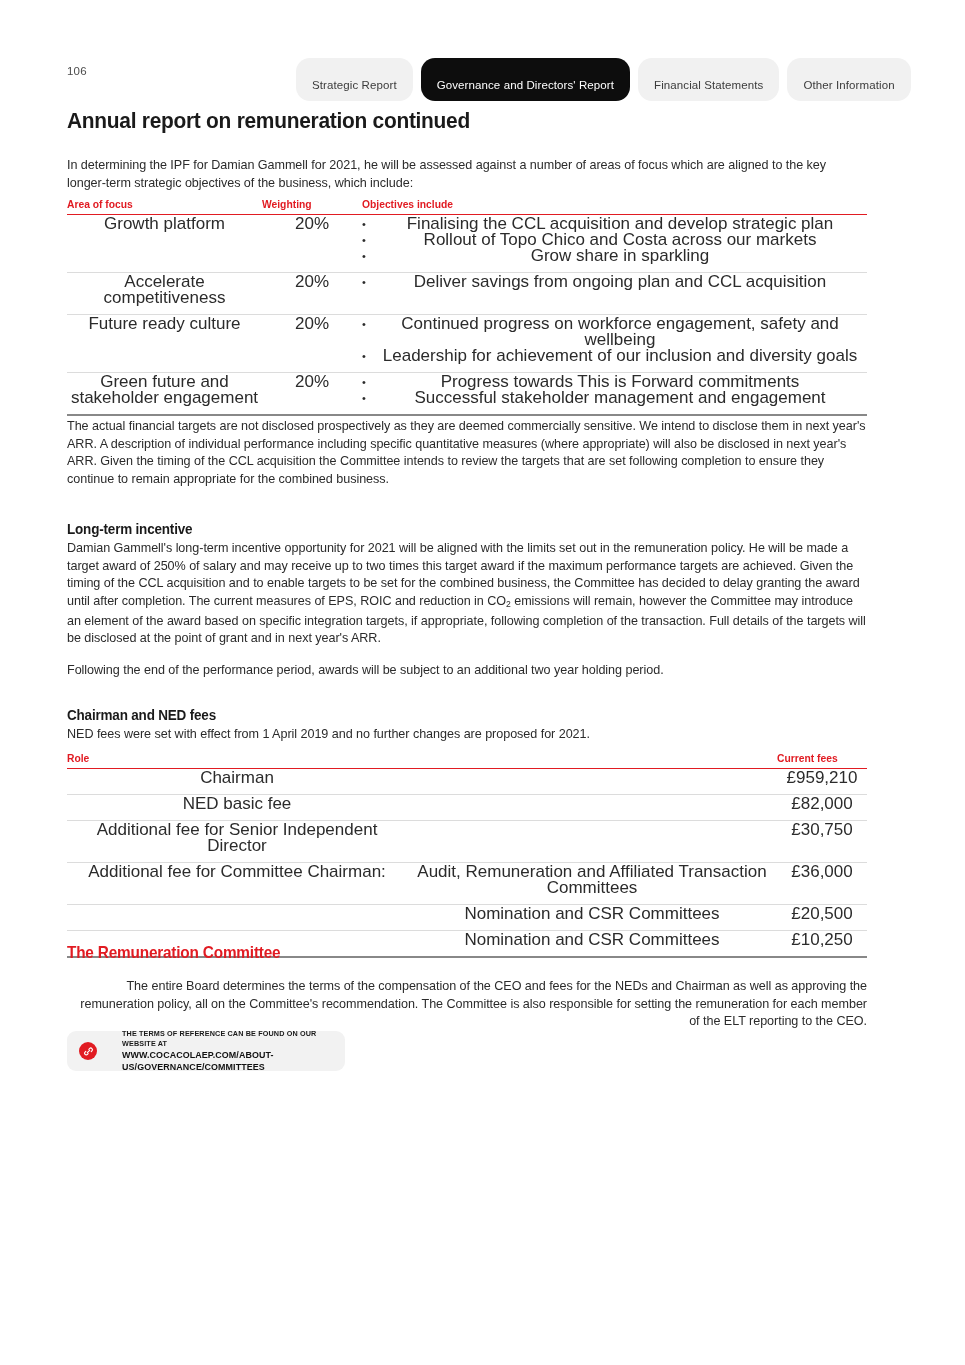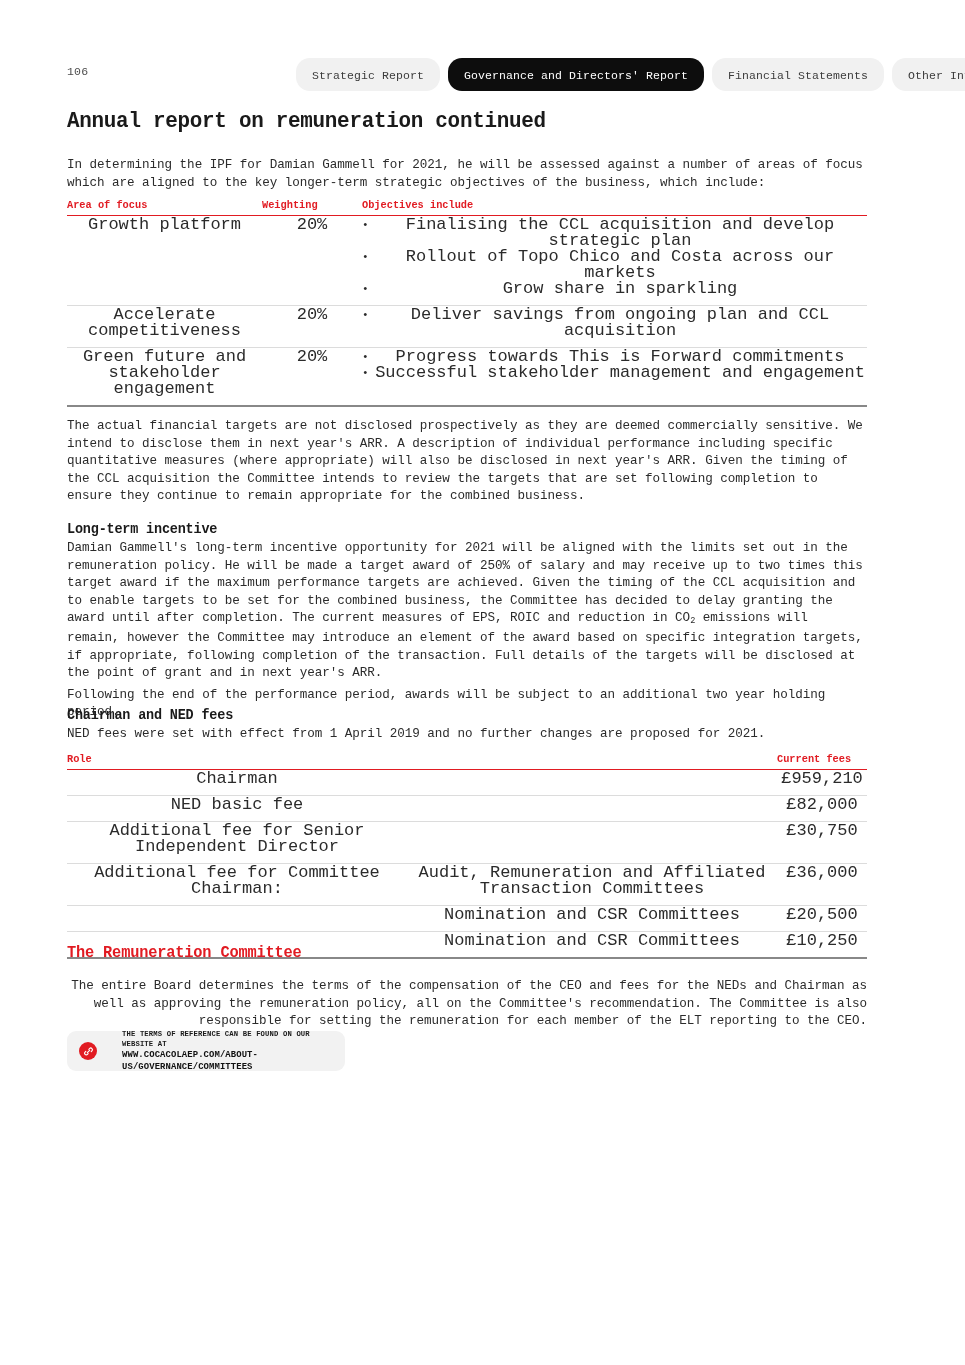--- a/index.html
+++ b/index.html
@@ -14,21 +14,20 @@
     color: #231f20;
     position: relative;
     overflow: hidden;
   }
 
   .page {
     position: absolute;
     left: 0; top: 0;
     width: 839px;
     height: 1365px;
-    font-family: Liberation Mono, monospace;
   }
 
   
   .header {
     position: absolute;
     left: 0; top: 58px;
     width: 965px;
     height: 32px;
   }
   .page-number {
@@ -46,21 +45,21 @@
     display: flex;
     gap: 8px;
     align-items: center;
   }
   .pill {
     background: #f1f1f1;
     color: #3c3c3c;
     border-radius: 14px;
     font-size: 11.5px;
     line-height: 1;
-    padding: 12px 16px 9px 16px;
+    padding: 22px 16px 9px 16px;
     white-space: nowrap;
     letter-spacing: .1px;
   }
   .pill.active {
     background: #0d0d0d;
     color: #ffffff;
   }
 
   
   .page-title {
@@ -254,20 +253,30 @@
         </tr>
         <tr>
           <td>Accelerate competitiveness</td>
           <td>20%</td>
           <td>
             <ul class="bullets">
               <li>Deliver savings from ongoing plan and CCL acquisition</li>
             </ul>
           </td>
         </tr>
+        <tr>
+          <td>Future ready culture</td>
+          <td>20%</td>
+          <td>
+            <ul class="bullets">
+              <li>Continued progress on workforce engagement, safety and wellbeing</li>
+              <li>Leadership for achievement of our inclusion and diversity goals</li>
+            </ul>
+          </td>
+        </tr>
         <tr class="last-row">
           <td>Green future and stakeholder engagement</td>
           <td>20%</td>
           <td>
             <ul class="bullets">
               <li>Progress towards This is Forward commitments</li>
               <li>Successful stakeholder management and engagement</li>
             </ul>
           </td>
         </tr>
@@ -275,21 +284,21 @@
     </table>
   </div>
 
   <div class="content" style="top:418px;">
     <p class="body-text">The actual financial targets are not disclosed prospectively as they are deemed commercially sensitive. We intend to disclose them in next year's ARR. A description of individual performance including specific quantitative measures (where appropriate) will also be disclosed in next year's ARR. Given the timing of the CCL acquisition the Committee intends to review the targets that are set following completion to ensure they continue to remain appropriate for the combined business.</p>
   </div>
 
   <div class="content" style="top:521px;">
     <div class="sec-head">Long-term incentive</div>
     <p class="body-text"><span>Damian Gammell's long-term incentive opportunity for 2021 will be aligned with the limits set out in the remuneration policy. He will be made a target award of 250% of salary and may receive up to two times this target award if the maximum performance targets are achieved. Given the timing of the CCL acquisition and to enable targets to be set for the combined business, the Committee has decided to delay granting the award until after completion. The current measures of EPS, ROIC and reduction in CO</span><sub>2</sub><span> emissions will remain, however the Committee may introduce an element of the award based on specific integration targets, if appropriate, following completion of the transaction. Full details of the targets will be disclosed at the point of grant and in next year's ARR.</span></p>
-    <p class="body-text" style="margin-top:4px;">Following the end of the performance period, awards will be subject to an additional two year holding period.</p>
+    <p class="body-text" style="margin-top:14px;">Following the end of the performance period, awards will be subject to an additional two year holding period.</p>
   </div>
 
   <div class="content" style="top:707px;">
     <div class="sec-head">Chairman and NED fees</div>
     <p class="body-text">NED fees were set with effect from 1 April 2019 and no further changes are proposed for 2021.</p>
   </div>
 
   <div class="content" style="top:753px;">
     <table class="doc-table">
       <colgroup>

